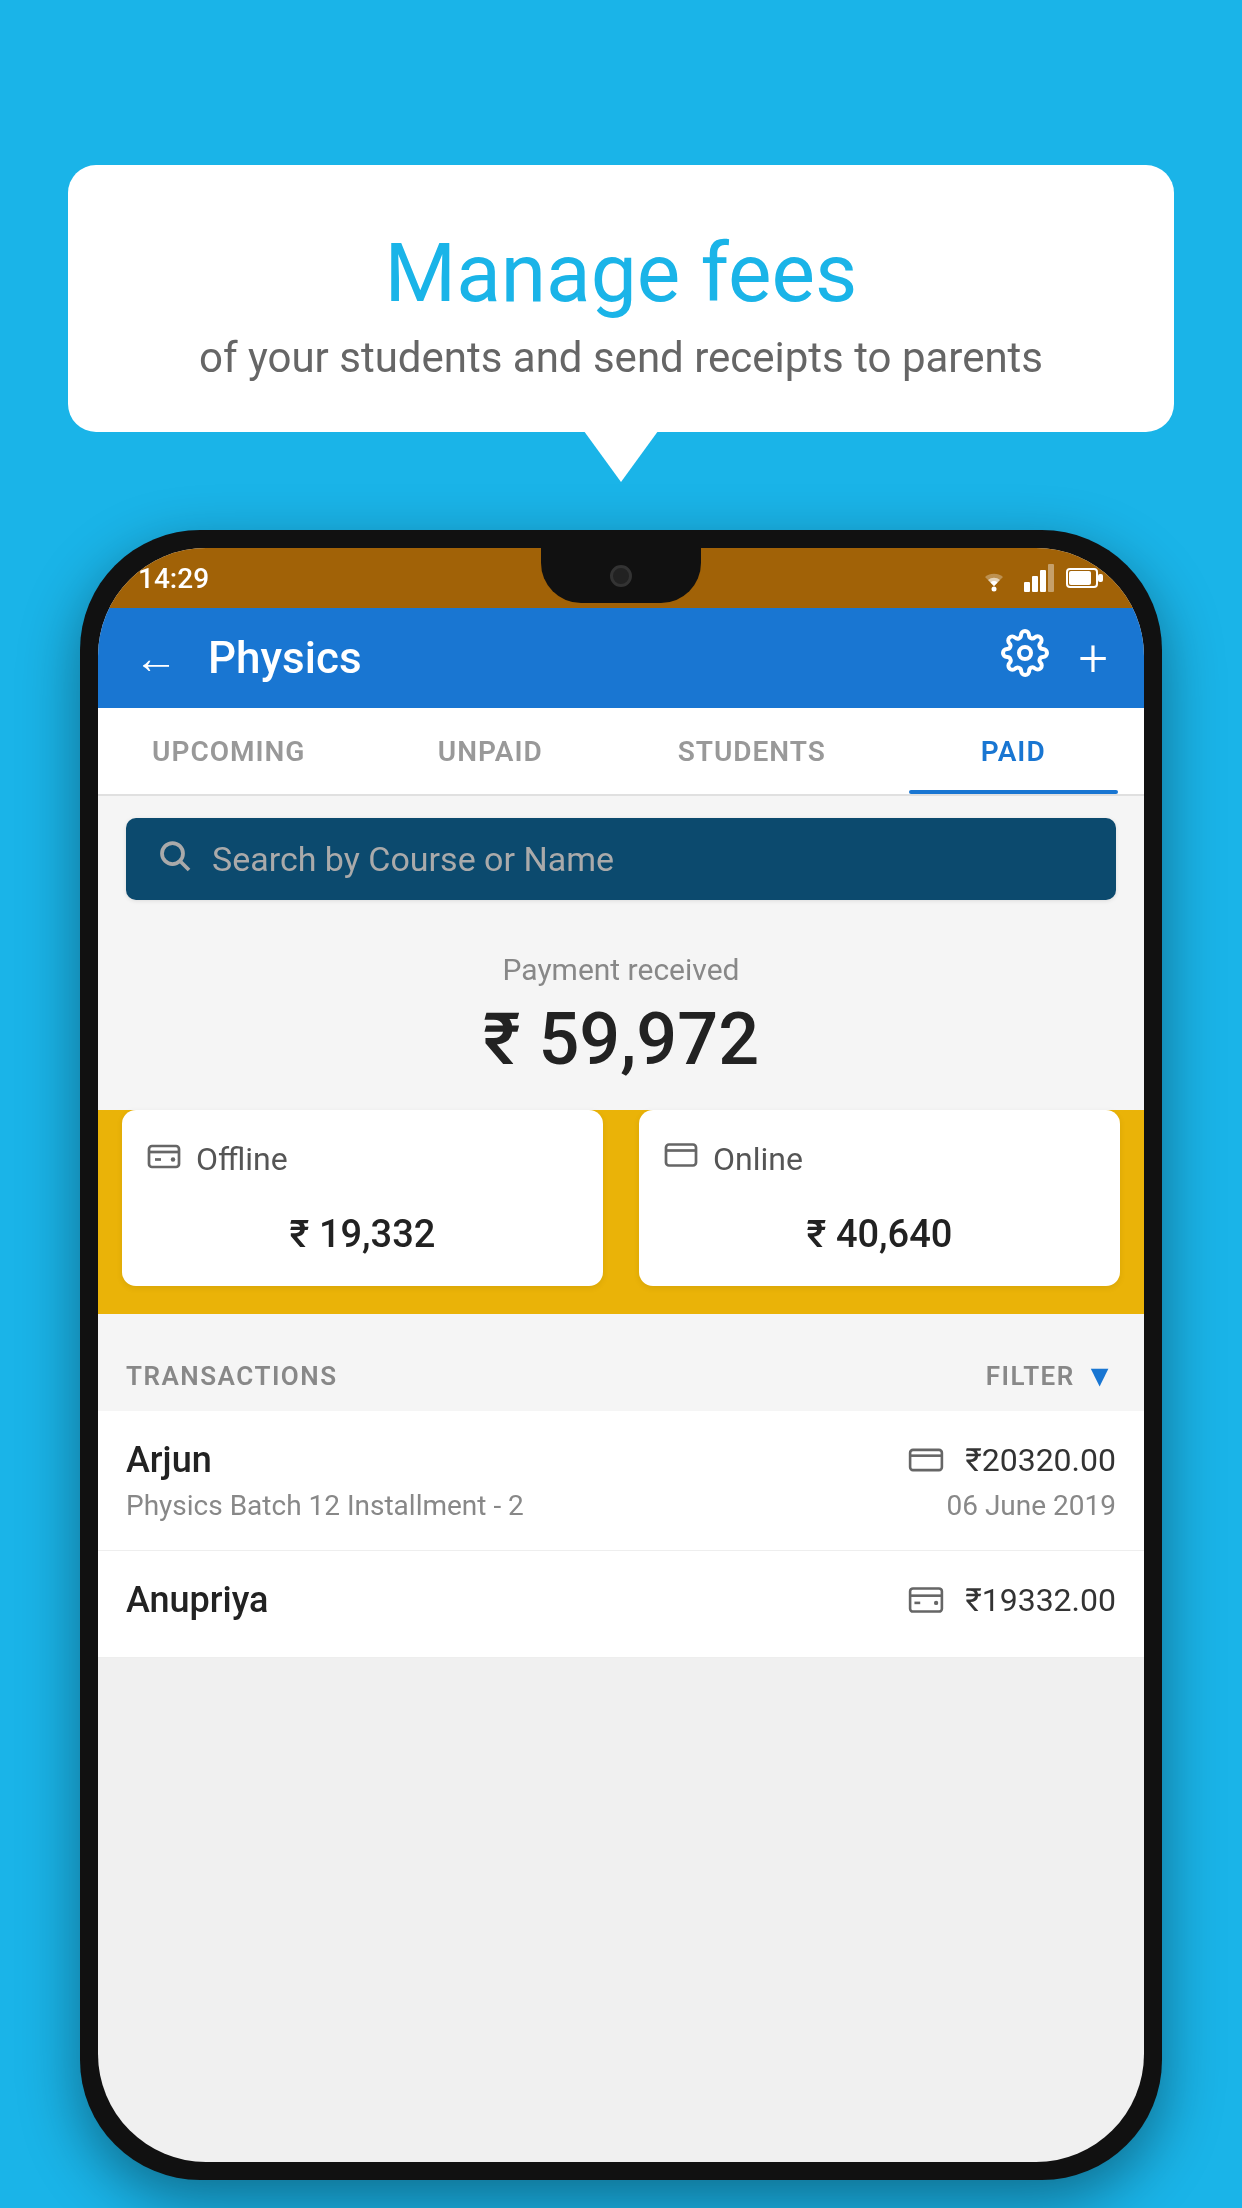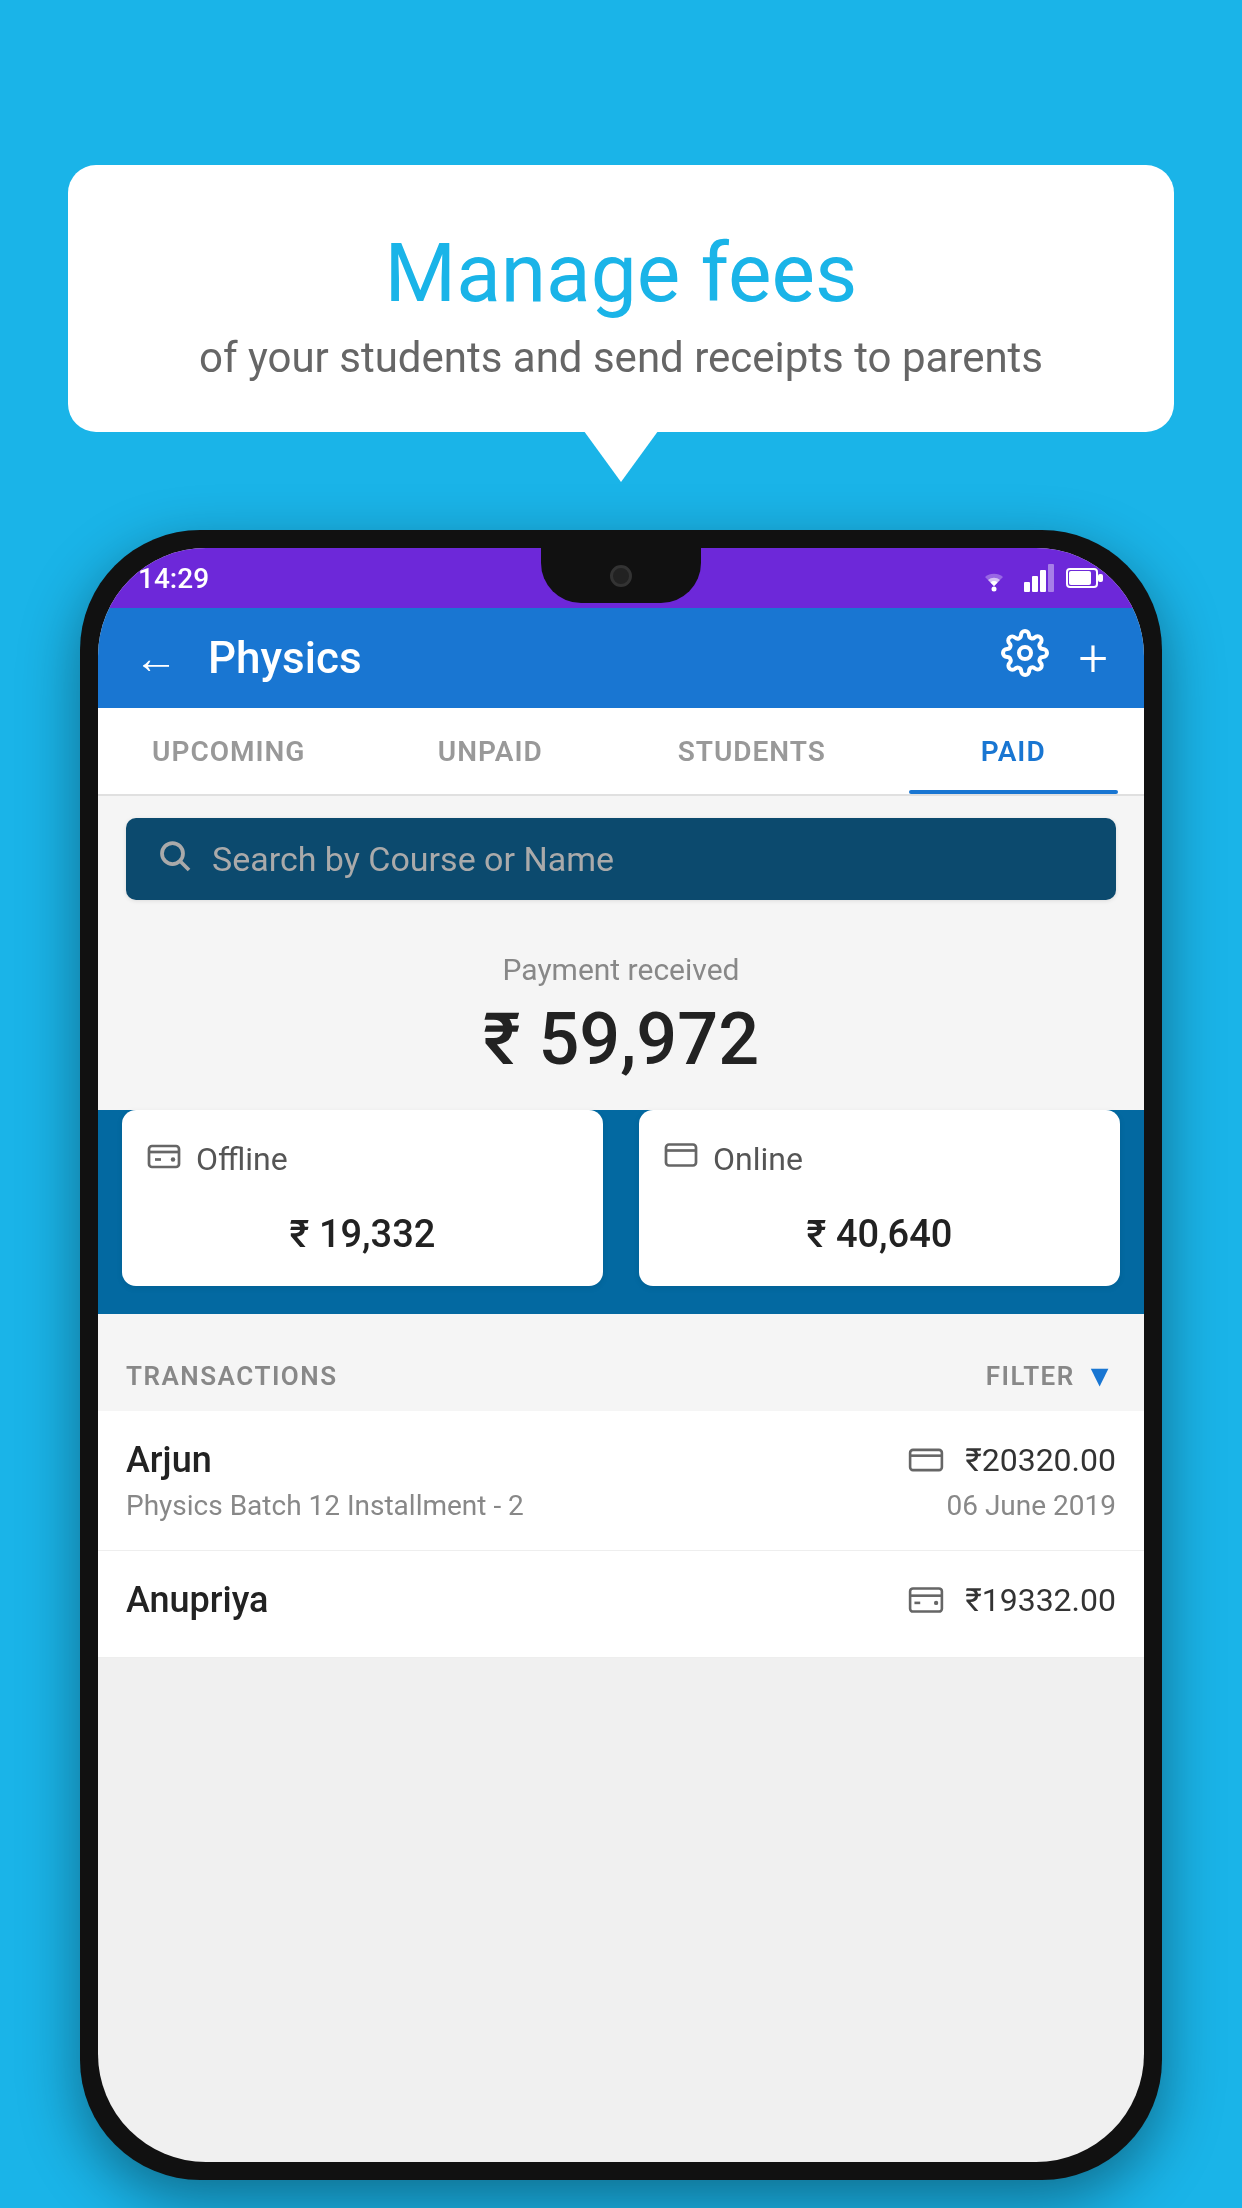--- a/index.html
+++ b/index.html
@@ -65,21 +65,21 @@
       width: 100%;
       height: 100%;
       background: #f0f0f0;
       border-radius: 108px;
       overflow: hidden;
       position: relative;
     }
 
     
     .status-bar {
-      background: #6d28d9;
+      background: #a16207;
       height: 60px;
       display: flex;
       align-items: center;
       justify-content: space-between;
       padding: 0 40px;
       position: relative;
       gap: 20px;
     }
 
     .notch {
@@ -219,21 +219,21 @@
       font-weight: 500;
       color: #222;
       margin-bottom: 28px;
     }
 
     
     .payment-cards {
       display: flex;
       gap: 36px;
       padding: 0 24px 28px;
-      background: #0369a1;
+      background: #eab308;
     }
     .payment-card {
       flex: 1;
       background: white;
       border-radius: 14px;
       padding: 30px 24px;
       box-shadow: 0 2px 6px rgba(0,0,0,0.08);
     }
     .card-header {
       display: flex;

